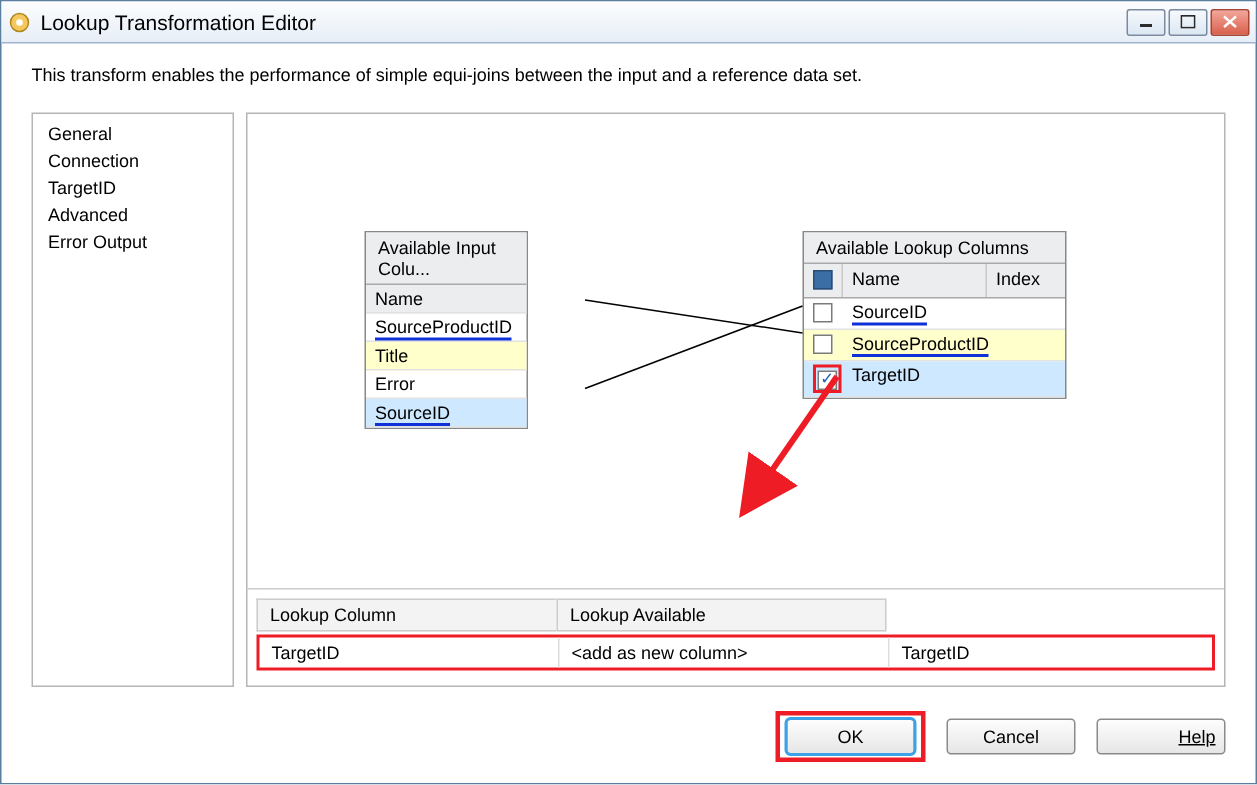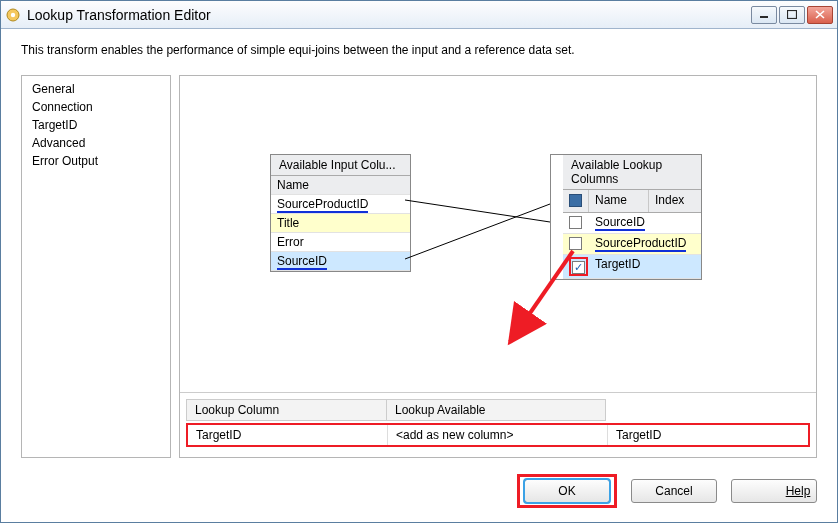--- a/index.html
+++ b/index.html
@@ -56,21 +56,21 @@
     color: #000;
   }
 
   .body {
     flex: 1;
     display: flex;
     padding: 0 20px 8px 20px;
     gap: 8px;
   }
   .sidebar {
-    width: 150px;
+    width: 135px;
     border: 1px solid #b5b5b5;
     background: #fff;
     padding: 4px 0;
   }
   .side-item {
     padding: 2px 10px;
     cursor: default;
   }
   .main {
     flex: 1;
@@ -240,30 +240,30 @@
       <div class="side-item">Connection</div>
       <div class="side-item">TargetID</div>
       <div class="side-item">Advanced</div>
       <div class="side-item">Error Output</div>
     </div>
 
     <div class="main">
 
       <div class="canvas">
 
-        <div class="colbox" style="left:90px; top:78px; width:141px;">
+        <div class="colbox" style="left:78px; top:78px; width:109px;">
           <div class="box-title">Available Input Colu...</div>
           <div class="row" style="background:#ecedef;">Name</div>
           <div class="row"><span class="underline-mark">SourceProductID</span></div>
           <div class="row sel">Title</div>
           <div class="row">Error</div>
           <div class="row blue-sel"><span class="underline-mark">SourceID</span></div>
         </div>
 
-        <div class="colbox" style="left:370px; top:78px; width:152px;padding-left:12px;">
+        <div class="colbox" style="left:370px; top:78px; width:176px;">
           <div class="box-title">Available Lookup Columns</div>
           <div class="lookup-header">
             <div><span class="ck hdr"></span></div>
             <div>Name</div>
             <div>Index</div>
           </div>
           <div class="lookup-row">
             <div><span class="ck"></span></div>
             <div><span class="underline-mark">SourceID</span></div>
             <div></div>

